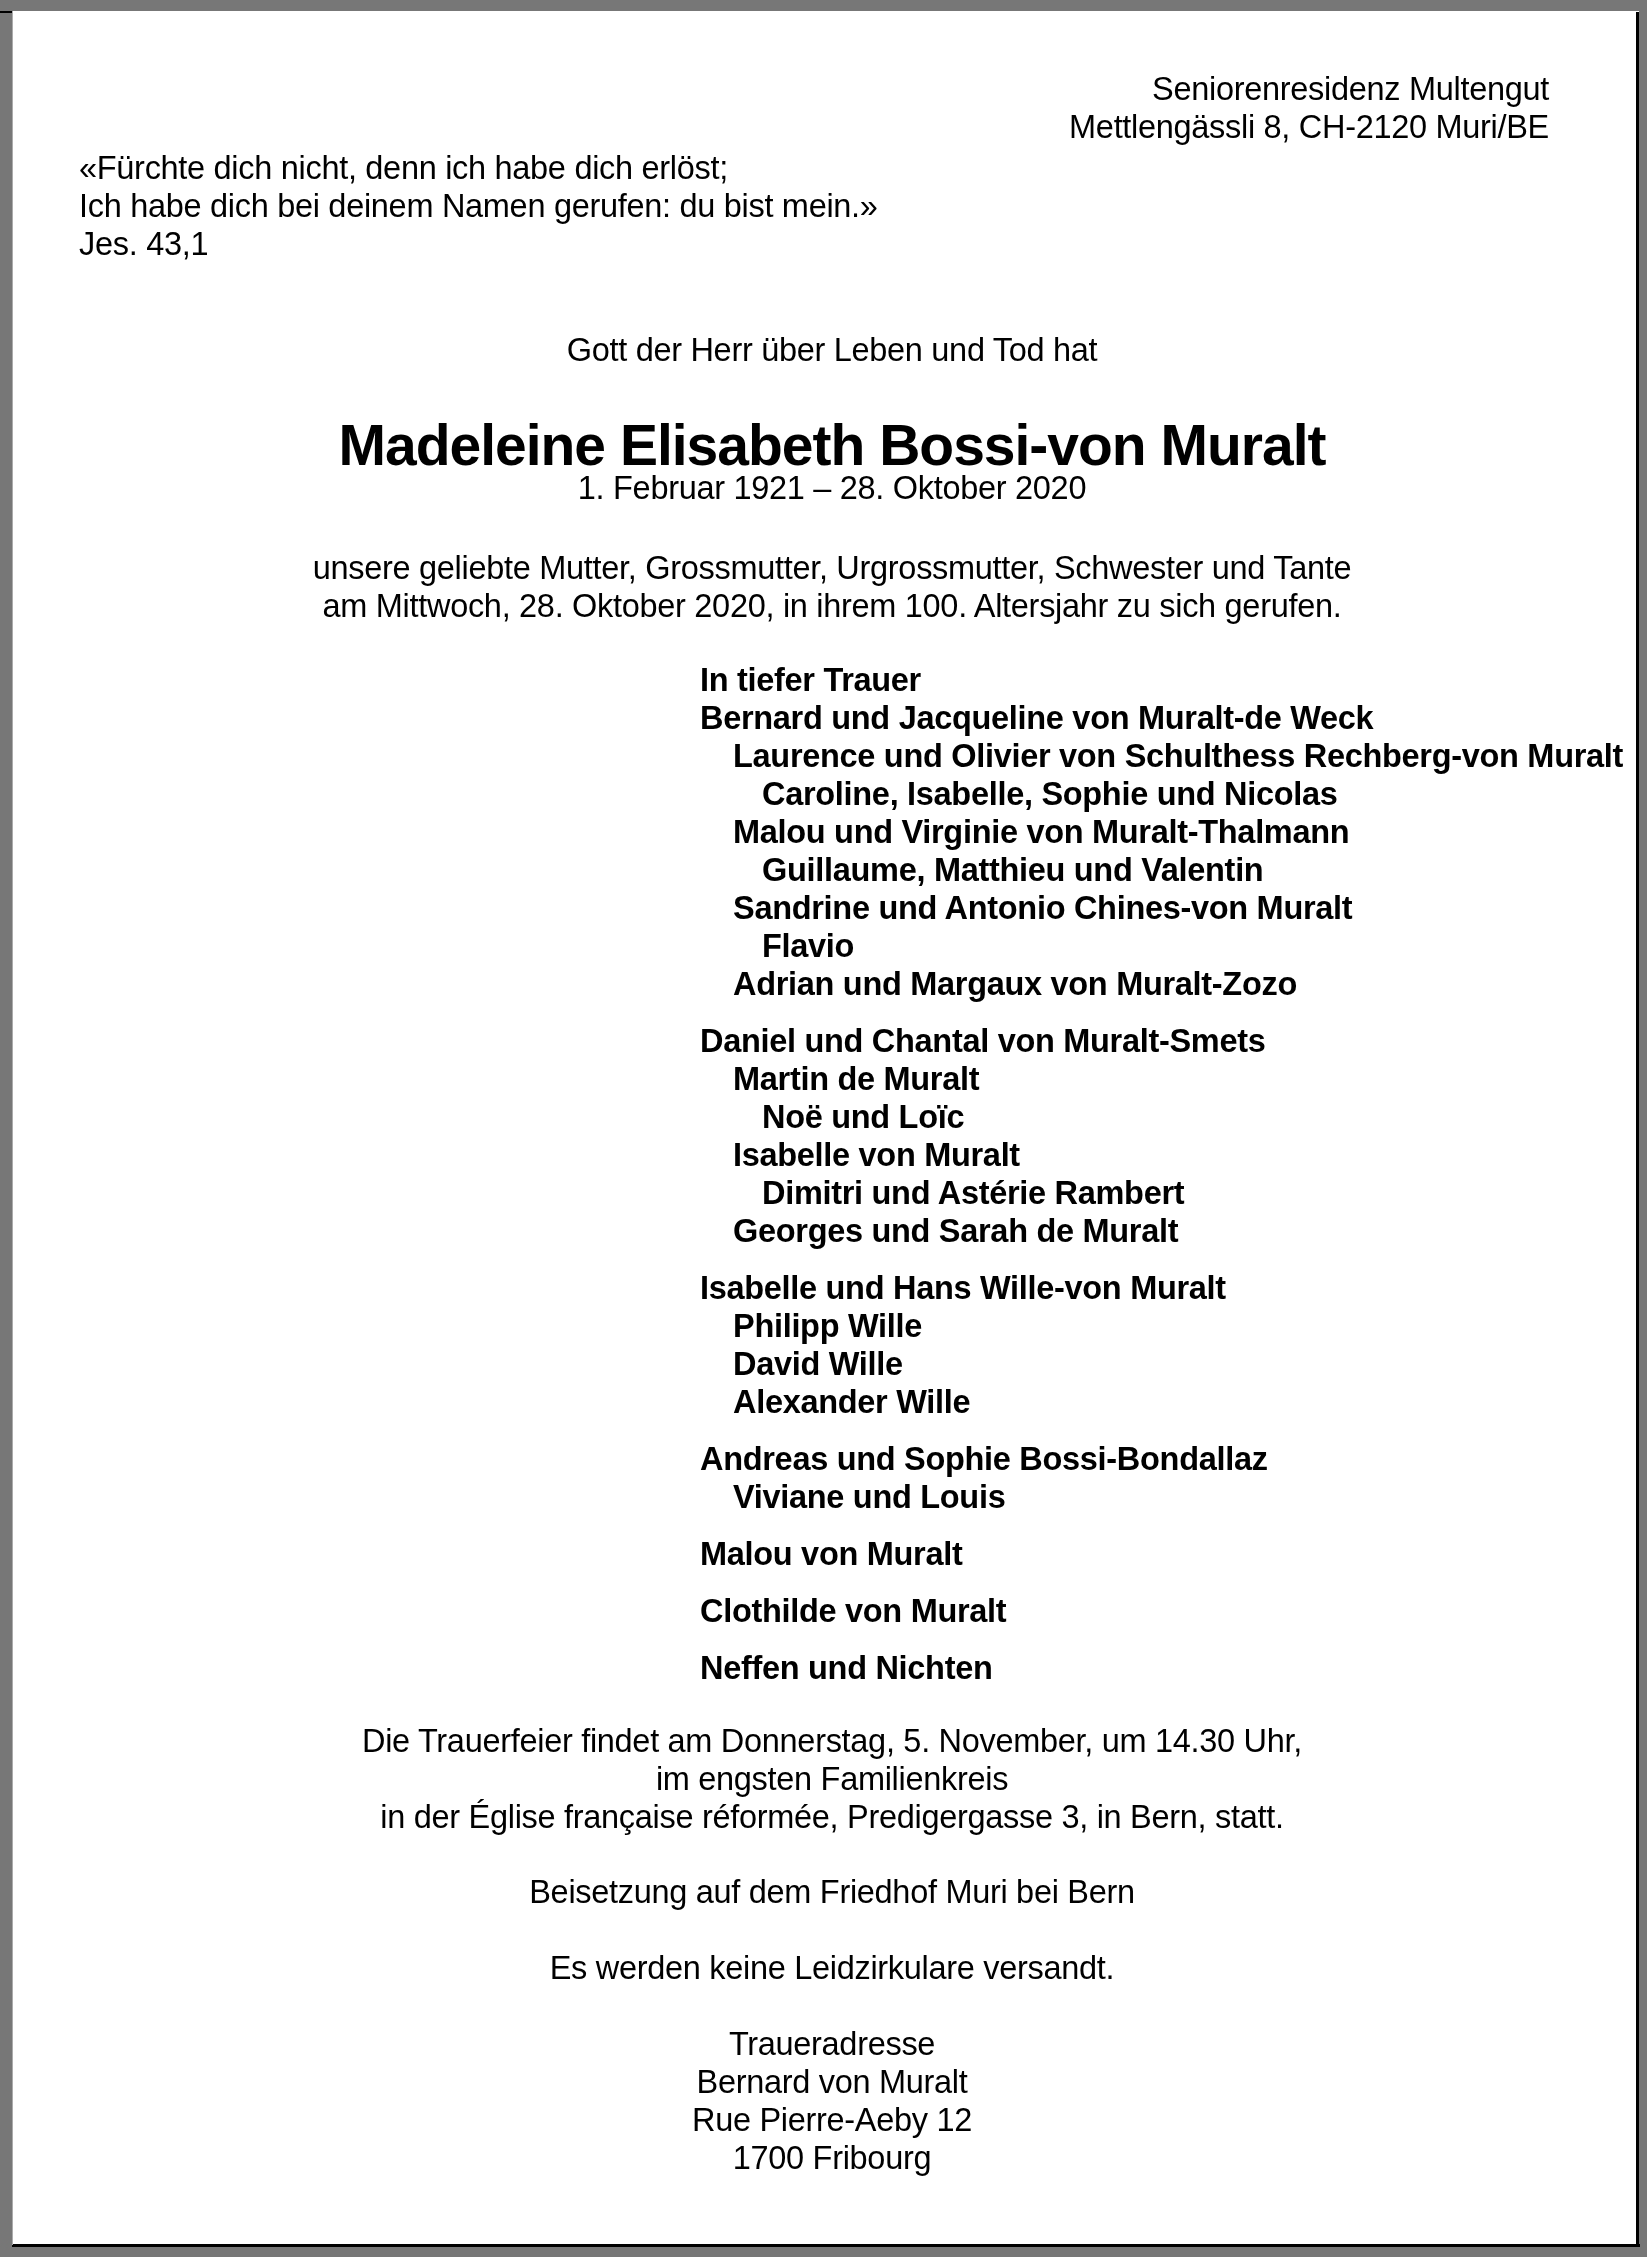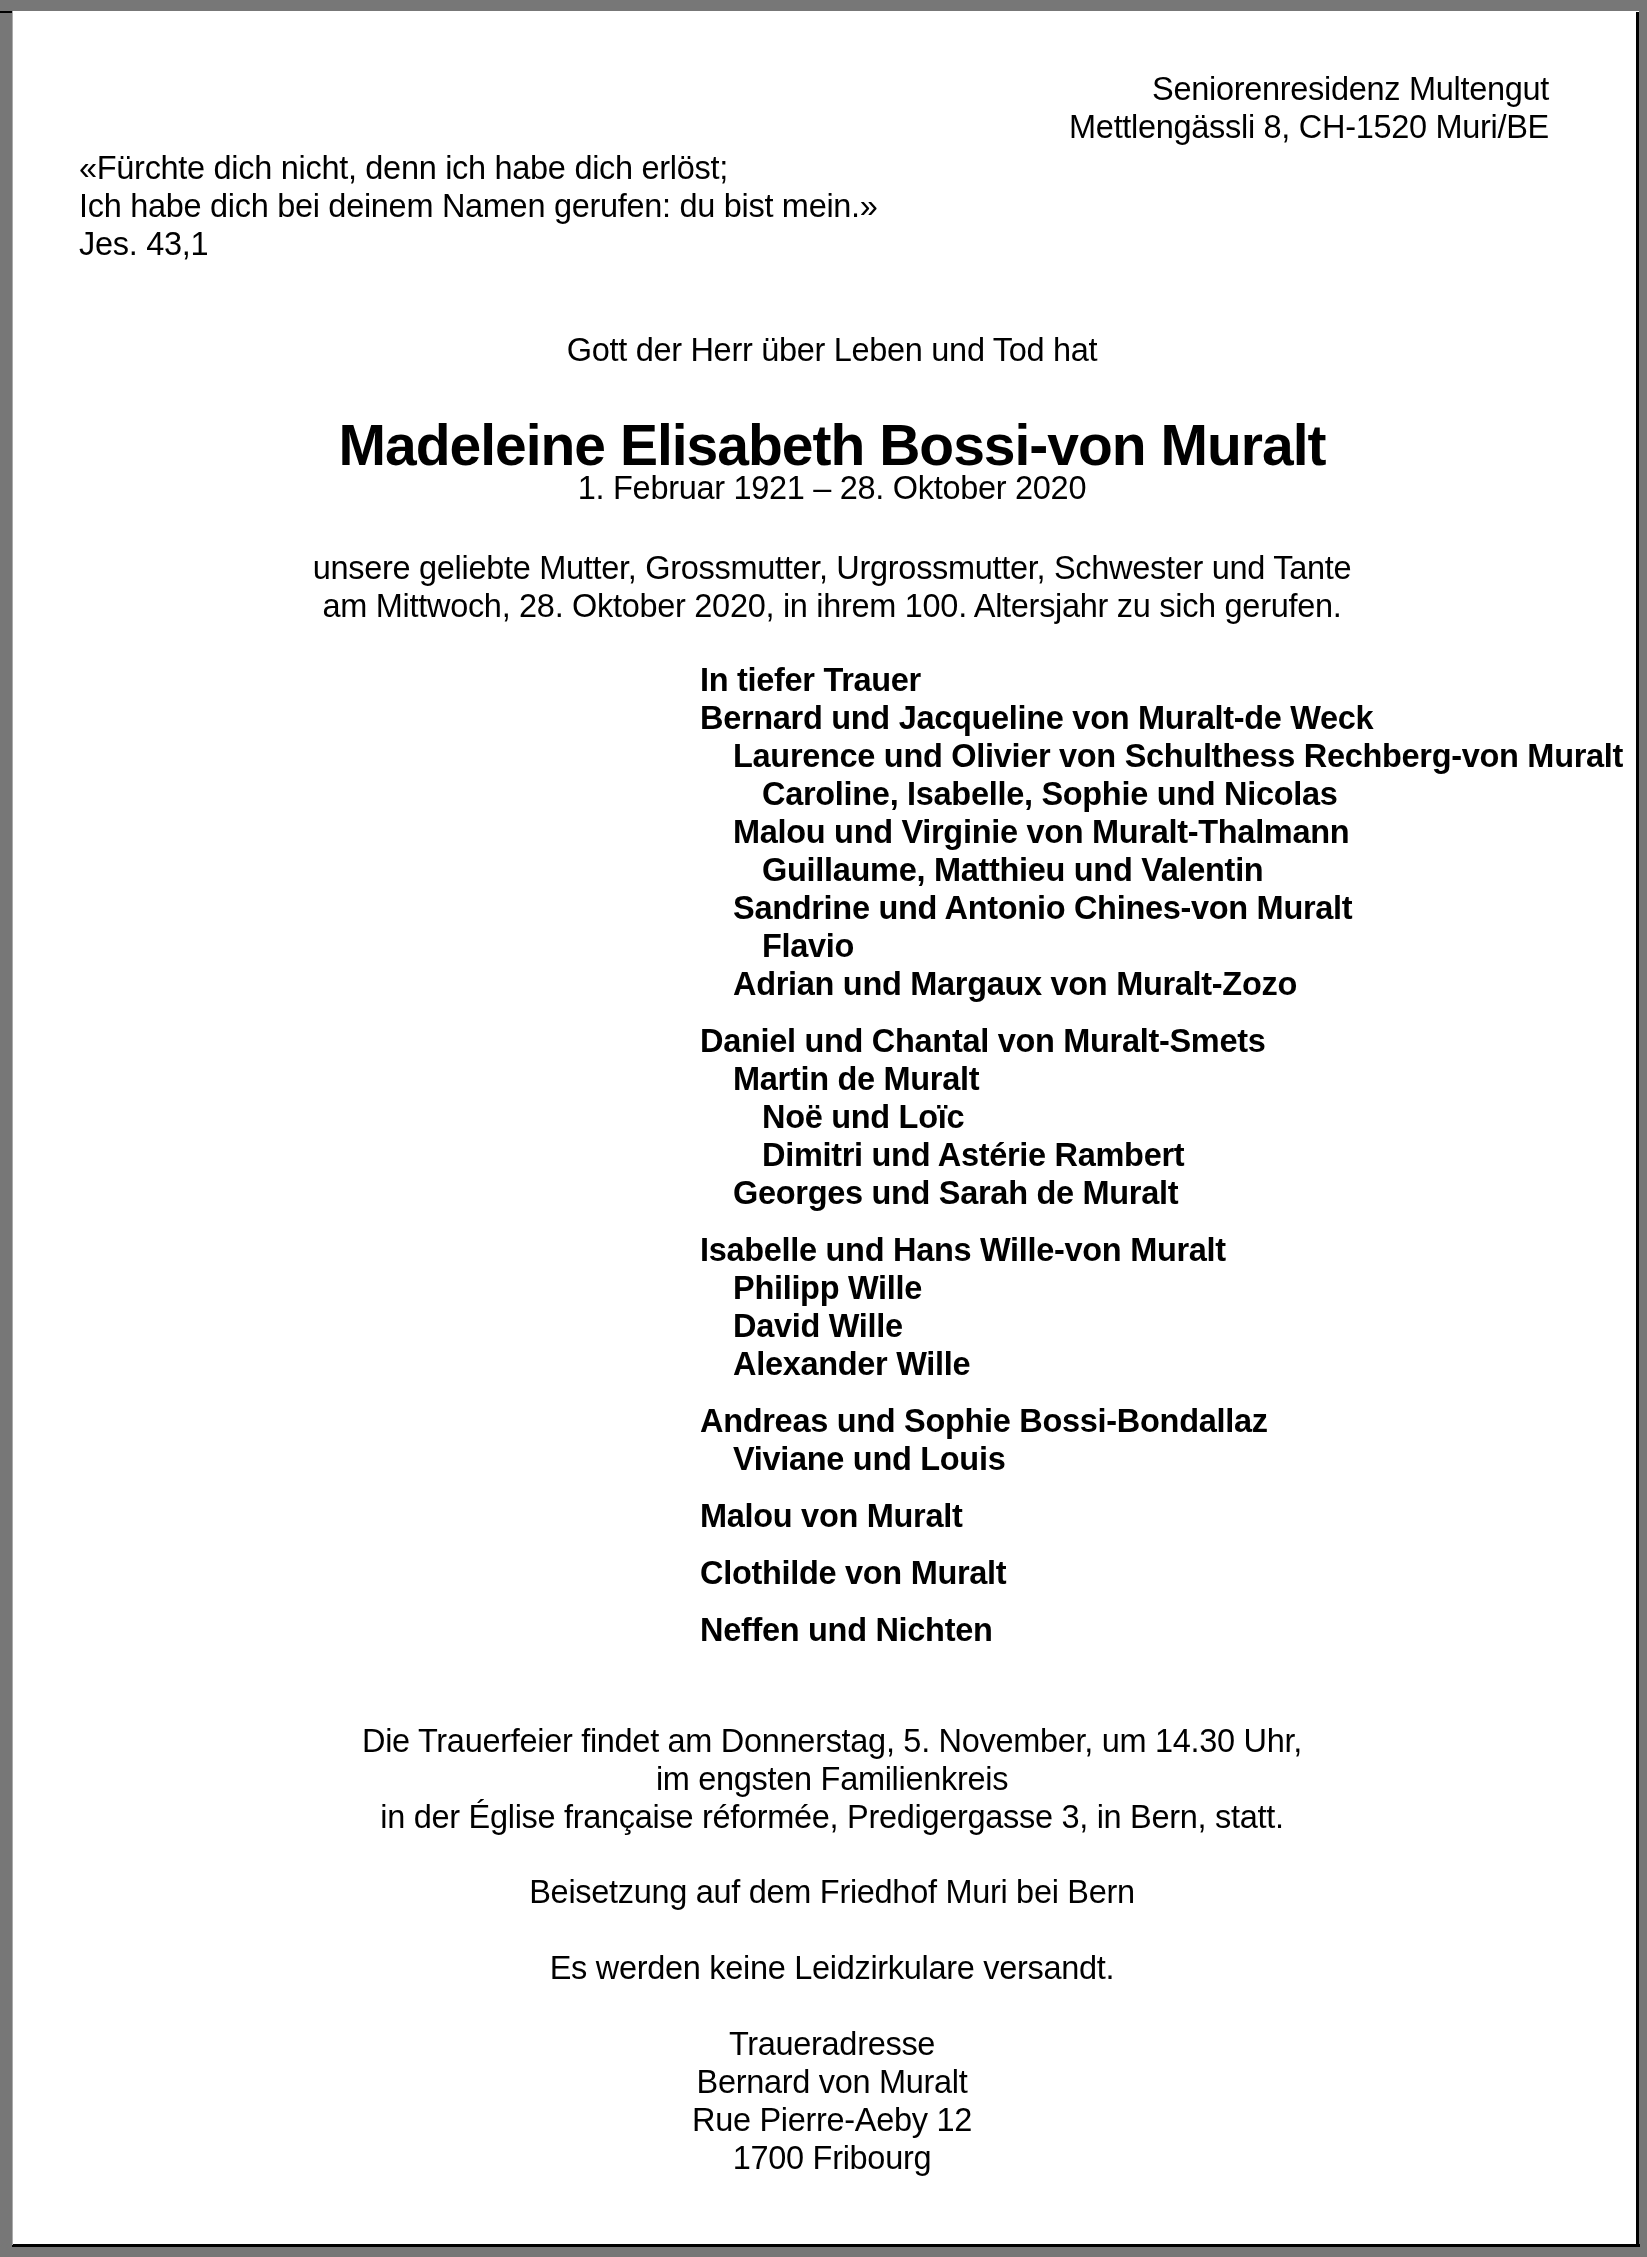--- a/index.html
+++ b/index.html
@@ -51,21 +51,21 @@
 <div class="strip-right"></div>
 <div class="bar-bottom"></div>
 <div class="page"></div>
 <div class="edge-right"></div>
 <div class="edge-bottom"></div>
 <div class="edge-left"></div>
 <div class="corner-seg"></div>
 
 <div class="txt sender">
   <div>Seniorenresidenz Multengut</div>
-  <div>Mettlengässli 8, CH-1520 Muri/BE</div>
+  <div>Mettlengässli 8, CH-2120 Muri/BE</div>
 </div>
 
 <div class="txt quote">
   <div>«Fürchte dich nicht, denn ich habe dich erlöst;</div>
   <div>Ich habe dich bei deinem Namen gerufen: du bist mein.»</div>
   <div class="cite">Jes. 43,1</div>
 </div>
 
 <div class="txt centered intro">Gott der Herr über Leben und Tod hat</div>
 
@@ -87,20 +87,21 @@
         <div class="mline ind1">Malou und Virginie von Muralt-Thalmann</div>
         <div class="mline ind2">Guillaume, Matthieu und Valentin</div>
         <div class="mline ind1">Sandrine und Antonio Chines-von Muralt</div>
         <div class="mline ind2">Flavio</div>
         <div class="mline ind1">Adrian und Margaux von Muralt-Zozo</div>
       </div>
       <div class="mgroup">
         <div class="mline ind0">Daniel und Chantal von Muralt-Smets</div>
         <div class="mline ind1">Martin de Muralt</div>
         <div class="mline ind2">Noë und Loïc</div>
+        <div class="mline ind1">Isabelle von Muralt</div>
         <div class="mline ind2">Dimitri und Astérie Rambert</div>
         <div class="mline ind1">Georges und Sarah de Muralt</div>
       </div>
       <div class="mgroup">
         <div class="mline ind0">Isabelle und Hans Wille-von Muralt</div>
         <div class="mline ind1">Philipp Wille</div>
         <div class="mline ind1">David Wille</div>
         <div class="mline ind1">Alexander Wille</div>
       </div>
       <div class="mgroup">

